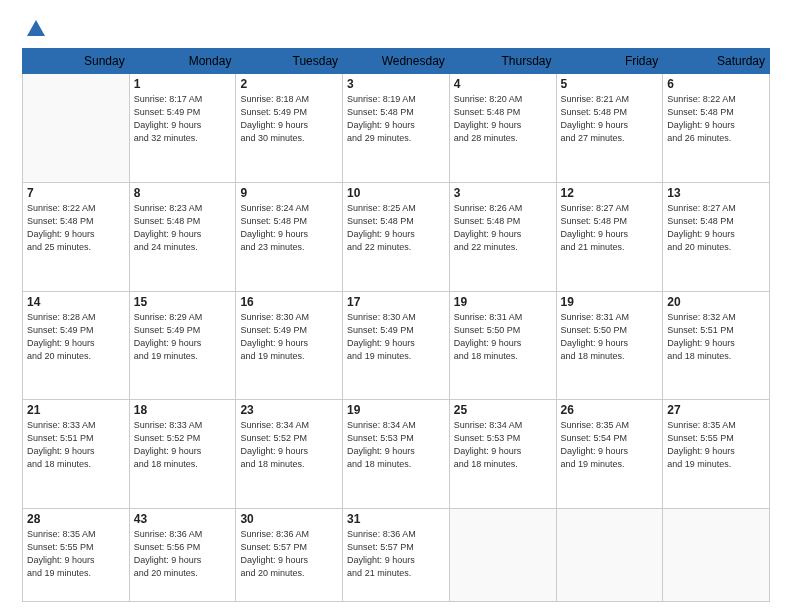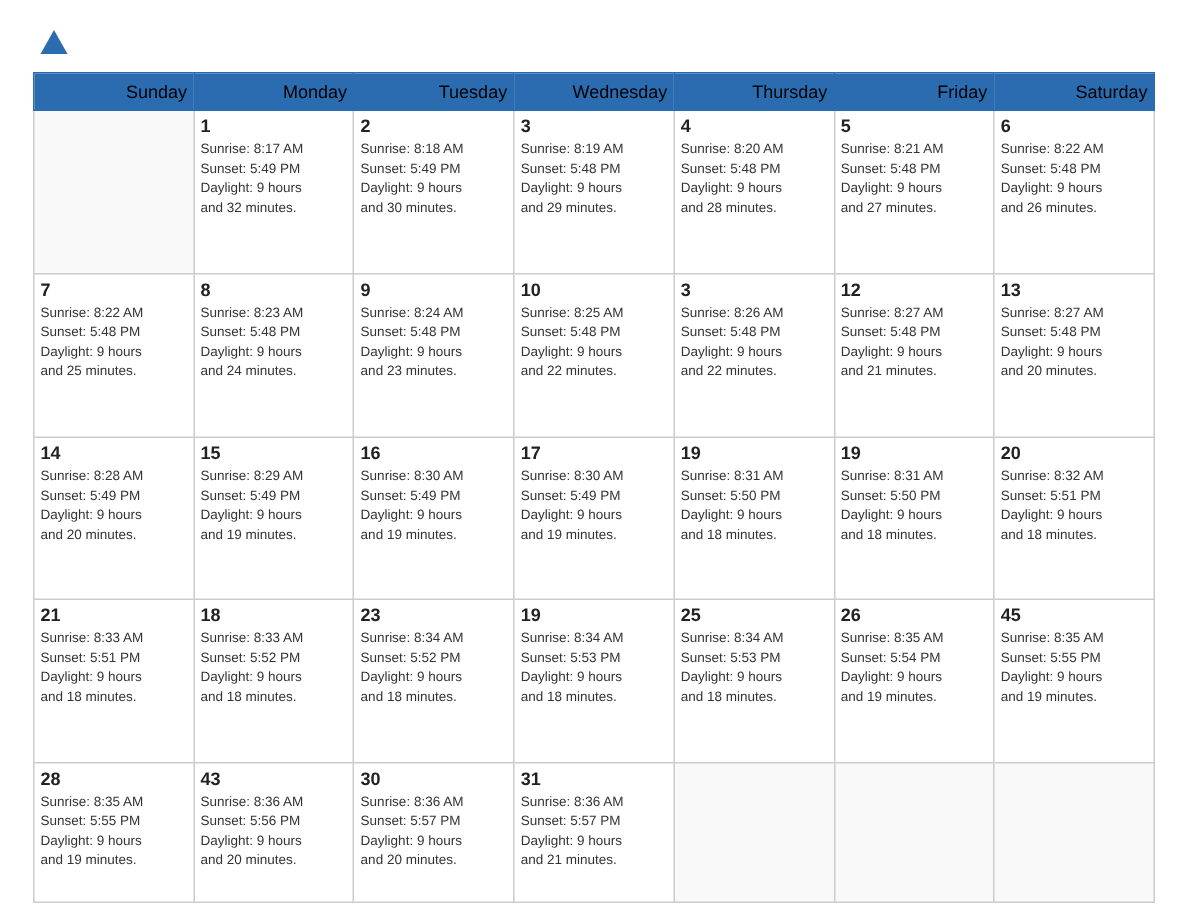--- a/index.html
+++ b/index.html
@@ -245,21 +245,21 @@
           </td>
           <td>
             <span class="day-number">25</span>
             <div class="day-info">Sunrise: 8:34 AM<br>Sunset: 5:53 PM<br>Daylight: 9 hours<br>and 18 minutes.</div>
           </td>
           <td>
             <span class="day-number">26</span>
             <div class="day-info">Sunrise: 8:35 AM<br>Sunset: 5:54 PM<br>Daylight: 9 hours<br>and 19 minutes.</div>
           </td>
           <td>
-            <span class="day-number">45</span>
+            <span class="day-number">27</span>
             <div class="day-info">Sunrise: 8:35 AM<br>Sunset: 5:55 PM<br>Daylight: 9 hours<br>and 19 minutes.</div>
           </td>
         </tr>
         <tr class="last-row">
           <td>
             <span class="day-number">28</span>
             <div class="day-info">Sunrise: 8:35 AM<br>Sunset: 5:55 PM<br>Daylight: 9 hours<br>and 19 minutes.</div>
           </td>
           <td>
             <span class="day-number">43</span>

